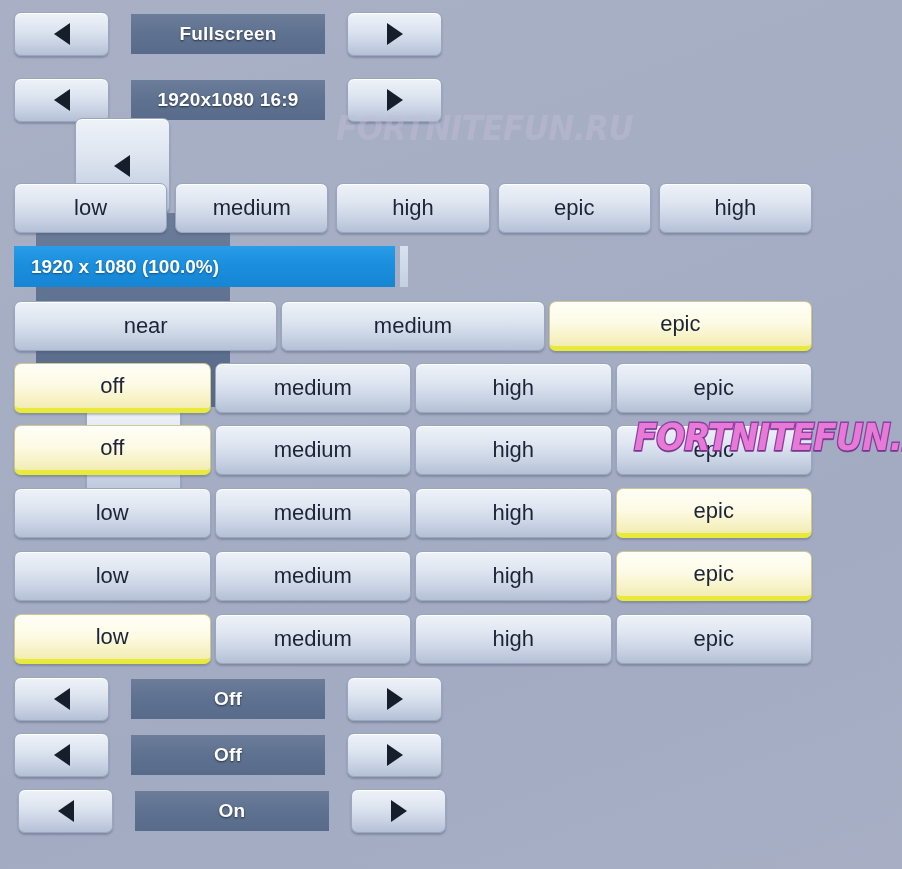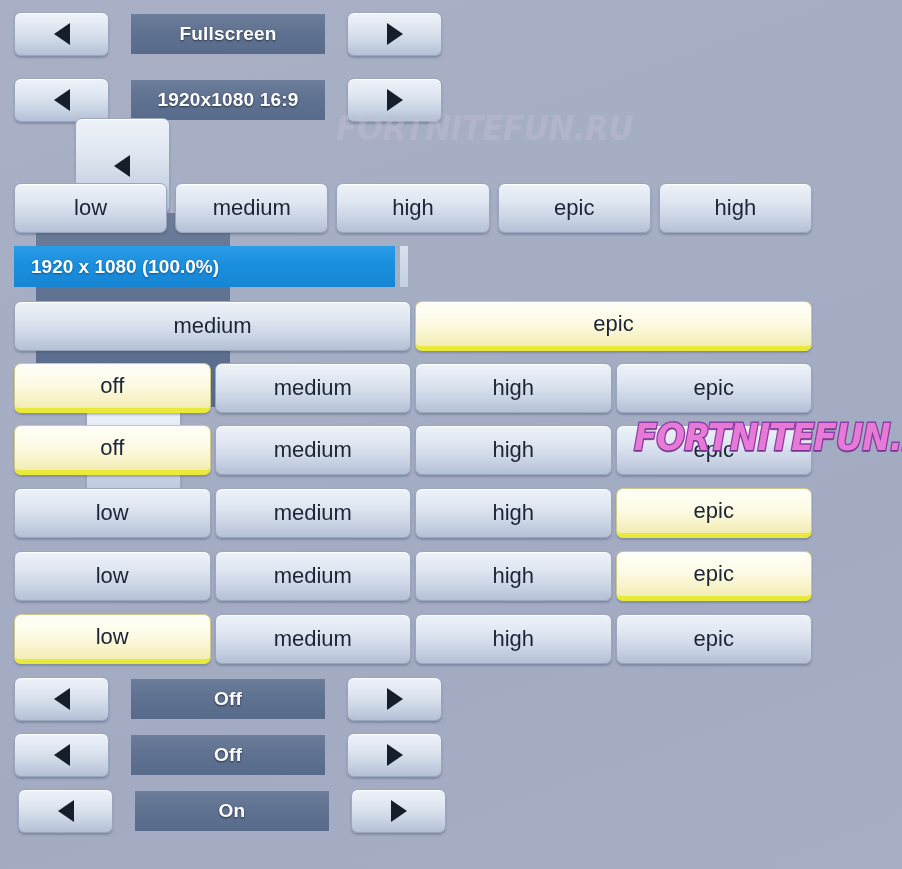--- a/index.html
+++ b/index.html
@@ -238,20 +238,21 @@
   </div>
 
   <div id="res-slider-wrap">
     <div id="res-slider-fill" style="width: 381px;">
       <span id="res-slider-label">1920 x 1080 (100.0%)</span>
     </div>
     <div id="res-slider-handle"></div>
   </div>
 
   <div class="option-row" style="top:301px;">
+    <div class="btn opt-btn">near</div>
     <div class="btn opt-btn">medium</div>
     <div class="btn opt-btn selected">epic</div>
   </div>
 
   <div class="option-row" style="top:363px;">
     <div class="btn opt-btn selected">off</div>
     <div class="btn opt-btn">medium</div>
     <div class="btn opt-btn">high</div>
     <div class="btn opt-btn">epic</div>
   </div>

